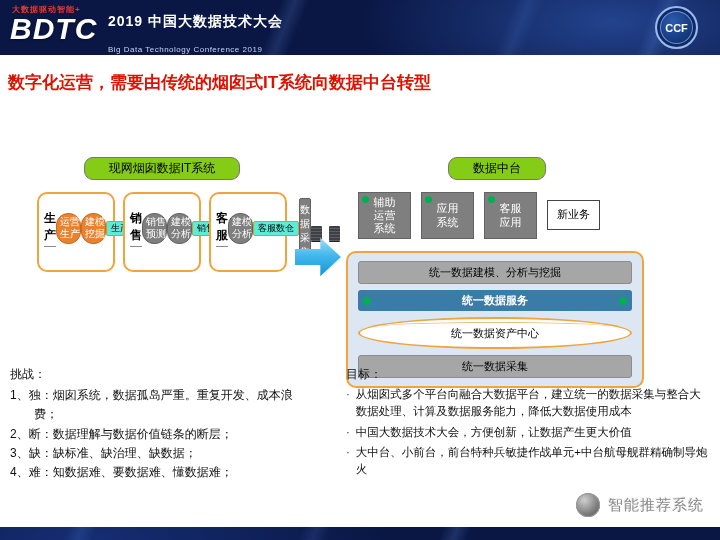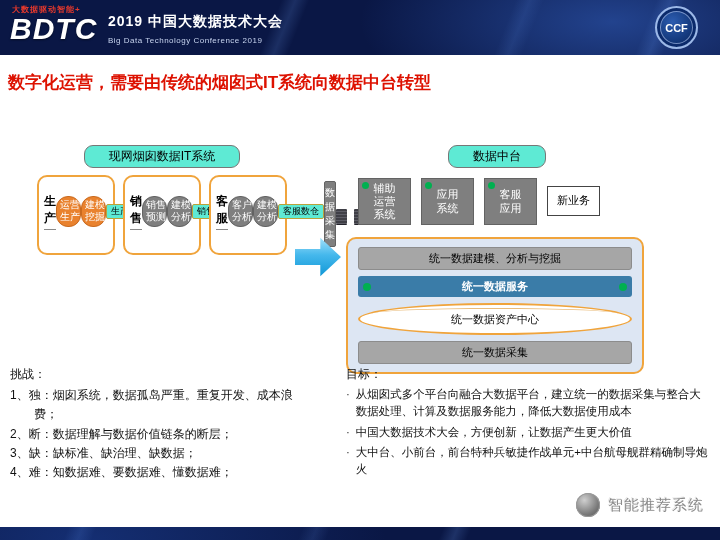--- a/index.html
+++ b/index.html
@@ -13,29 +13,29 @@
       linear-gradient(112deg, transparent 30%, rgba(120,170,255,.16) 31.5%, transparent 33%),
       linear-gradient(112deg, transparent 55%, rgba(120,170,255,.12) 56.5%, transparent 58%),
       linear-gradient(112deg, transparent 70%, rgba(120,170,255,.18) 71.5%, transparent 73%);
   }
   
   .banner{ position:absolute; top:0; left:0; right:0; height:55px; }
   .tagline{ position:absolute; left:12px; top:4px; color:#e8392c; font-size:8px; font-weight:bold; letter-spacing:1px; }
   .bdtc{ position:absolute; left:10px; top:12px; color:#fff; font-size:30px; font-weight:bold; font-style:italic; letter-spacing:1px; text-shadow:0 1px 2px rgba(0,0,0,.5); }
   .conf{ position:absolute; left:108px; top:13px; }
   .conf-cn{ color:#ffffff; font-size:14px; font-weight:bold; letter-spacing:1px; }
-  .conf-en{ color:#c7d4ef; font-size:8px; margin-top:5px; letter-spacing:.5px; }
+  .conf-en{ color:#c7d4ef; font-size:8px; margin-top:14px; letter-spacing:.5px; }
   .ccf{ position:absolute; right:22px; top:6px; width:43px; height:43px; border-radius:50%;
         background:radial-gradient(circle at 40% 35%, #2c5cb0, #0c2d6b 75%);
         border:2px solid #9db9e8; box-shadow:inset 0 0 0 3px #0b2a6b, inset 0 0 0 4px rgba(180,200,240,.6);
         display:flex; align-items:center; justify-content:center; color:#fff; font-size:11px; font-weight:bold; }
   
   .content{ position:absolute; top:55px; left:0; right:0; bottom:13px; background:#ffffff; }
   .slide-title{ position:absolute; left:8px; top:16px; font-size:17px; font-weight:bold; color:#dd1100; }
-  .pill{ margin:0 auto; width:max-content; padding:2px 24px; background:#5eead4; border:1px solid #777;
+  .pill{ margin:12px auto; width:max-content; padding:2px 24px; background:#84cc16; border:1px solid #777;
          border-radius:9px; font-size:12px; color:#000; }
   
   .left-diag{ position:absolute; left:30px; top:90px; width:264px; }
   .cols{ display:flex; justify-content:center; gap:8px; margin-top:7px; }
   .col{ width:78px; border:2px solid #f0a43c; border-radius:10px; background:#fff; padding:4px 5px 6px;
         display:flex; flex-direction:row; align-items:center; }
   .col-header{ width:100%; text-align:center; font-size:12px; font-weight:bold; color:#000;
                padding-bottom:2px; border-bottom:1px solid #8a8a8a; margin-bottom:6px; }
   .sbox{ width:54px; min-height:31px; border-radius:12px; color:#fff; font-size:10px; line-height:1.25;
          display:flex; align-items:center; justify-content:center; text-align:right; margin-bottom:6px; }
@@ -143,23 +143,20 @@
           <div class="collect">数据采集</div>
           <div class="servers">
             <div class="server"></div>
             <div class="server"></div>
           </div>
         </div>
 
         <div class="col">
           <div class="col-header">客服</div>
           <div class="sbox gray">
-              <span>客户分析</span>
-            </div>
-          <div class="sbox gray">
               <span>建模分析</span>
             </div>
           <div class="wh-tag">客服数仓</div>
           <div class="collect">数据采集</div>
           <div class="servers">
             <div class="server"></div>
             <div class="server"></div>
           </div>
         </div>
 

